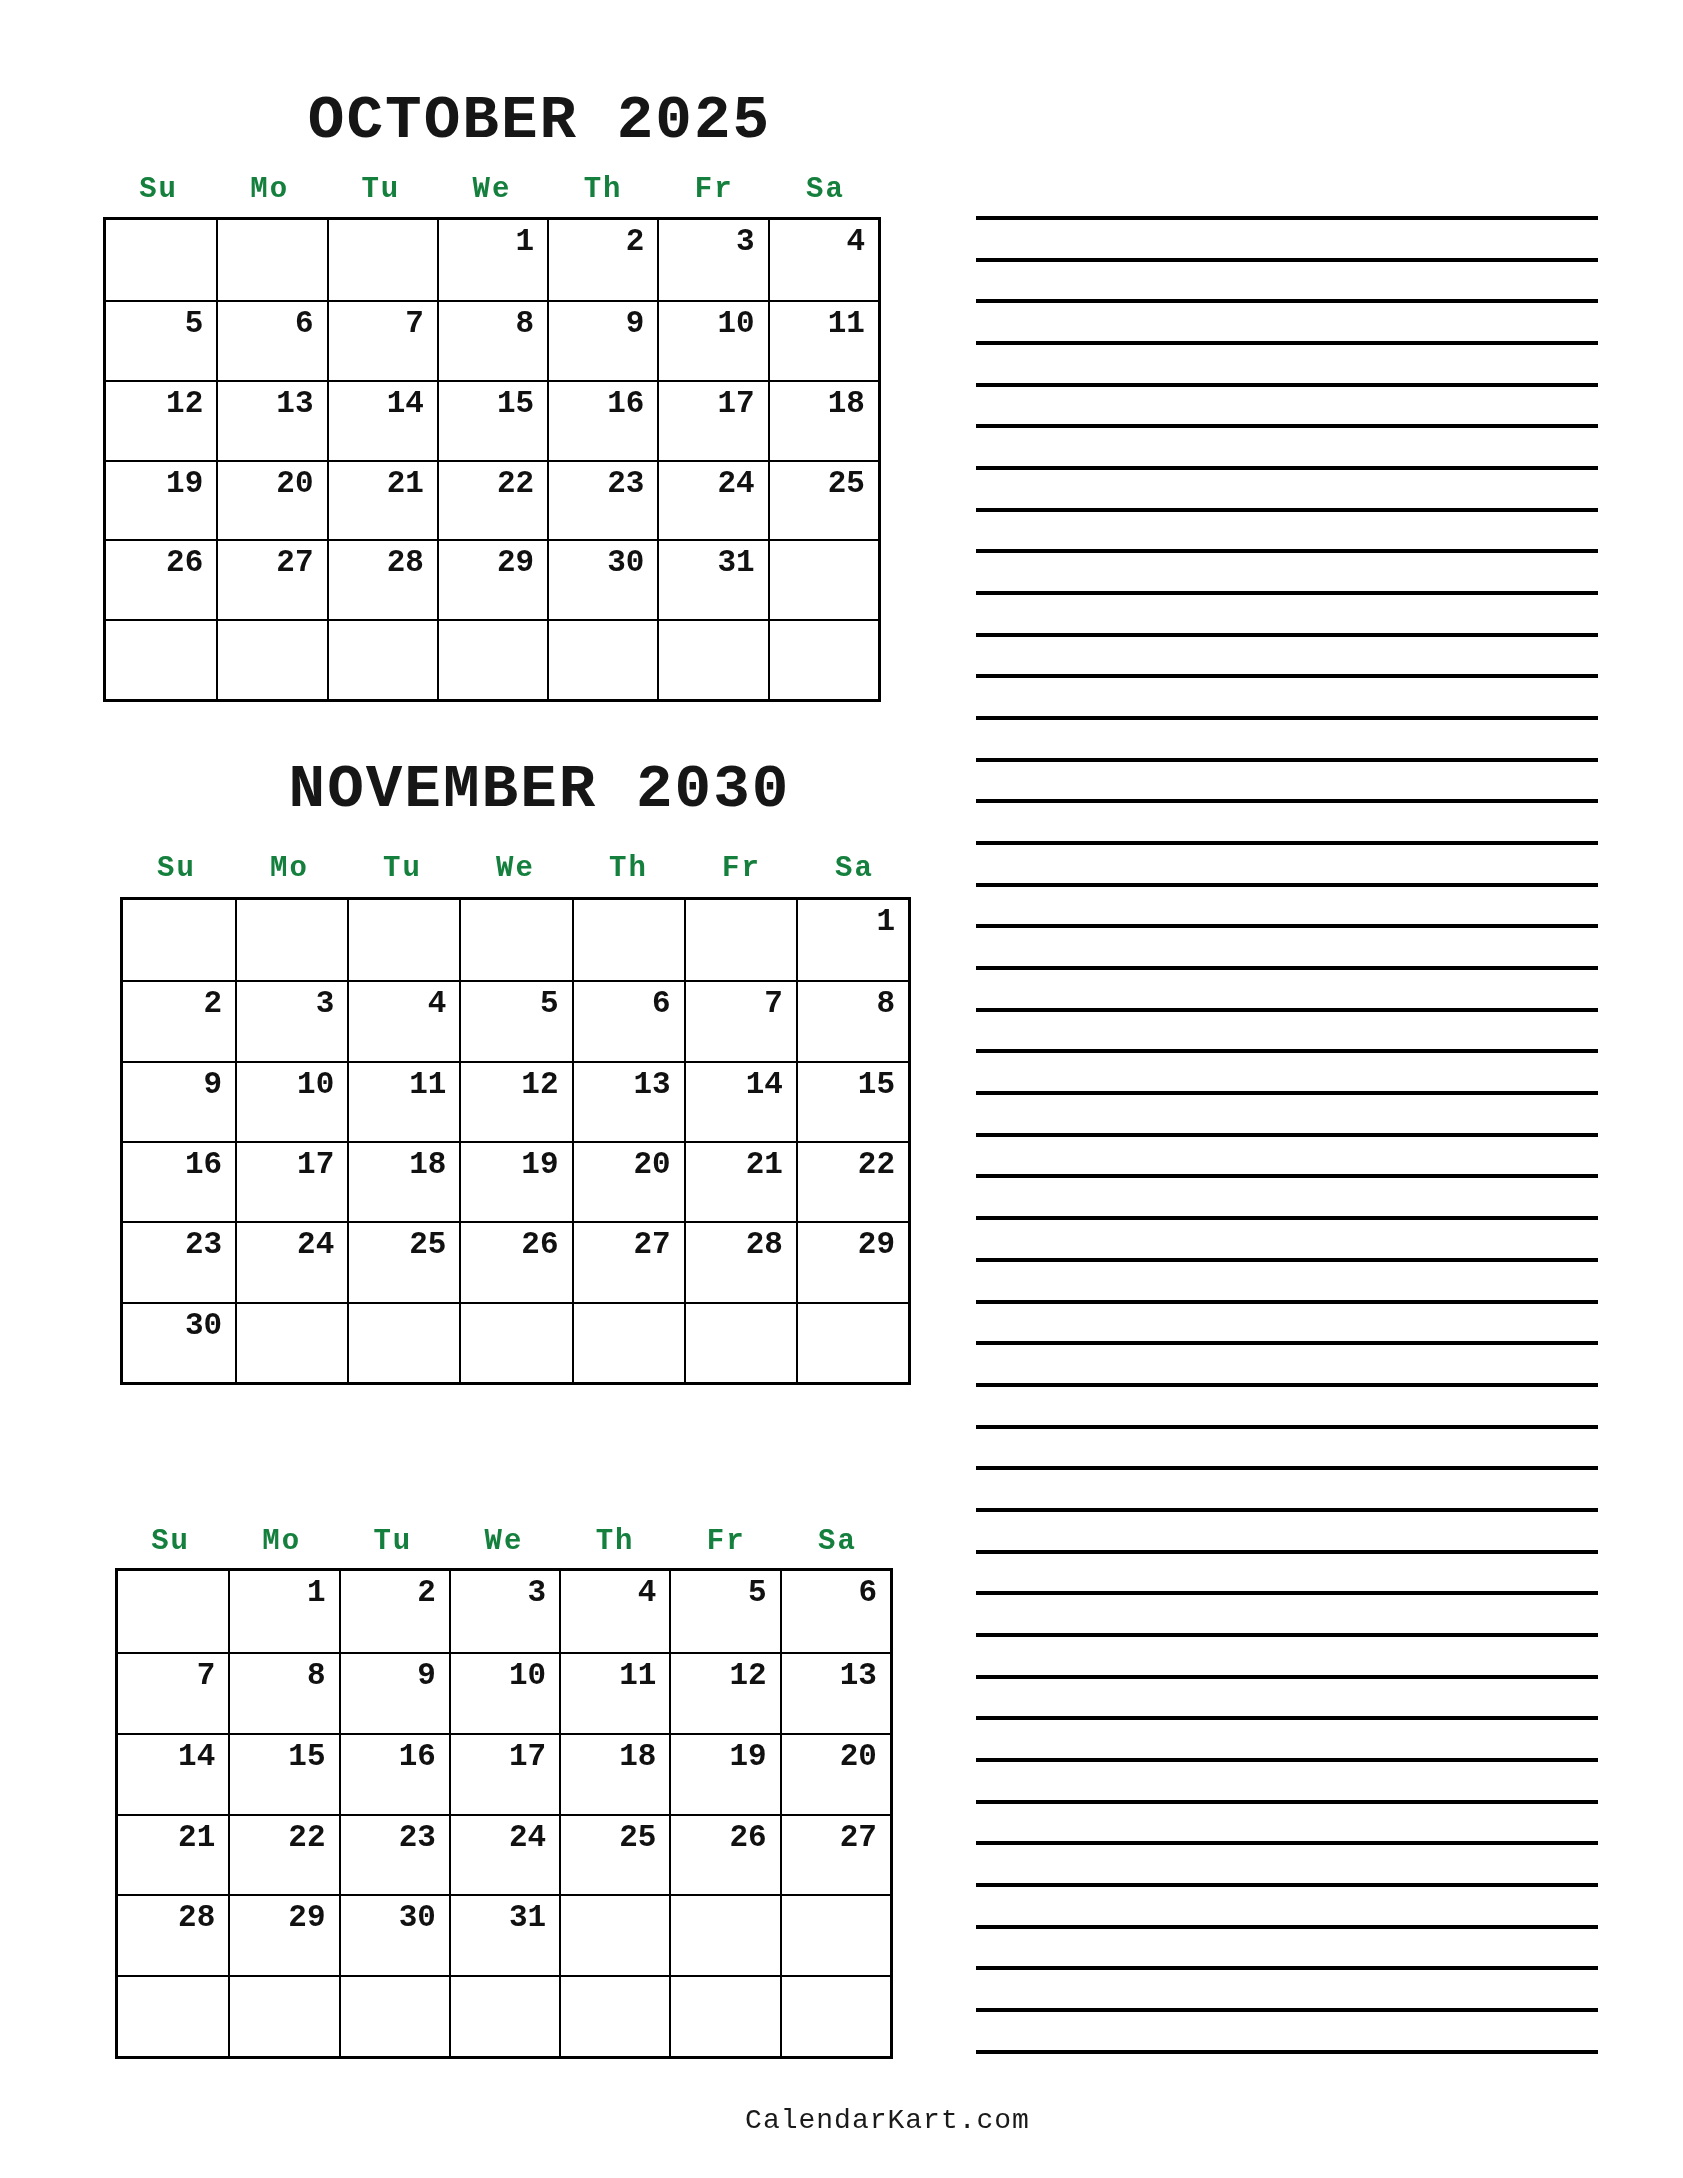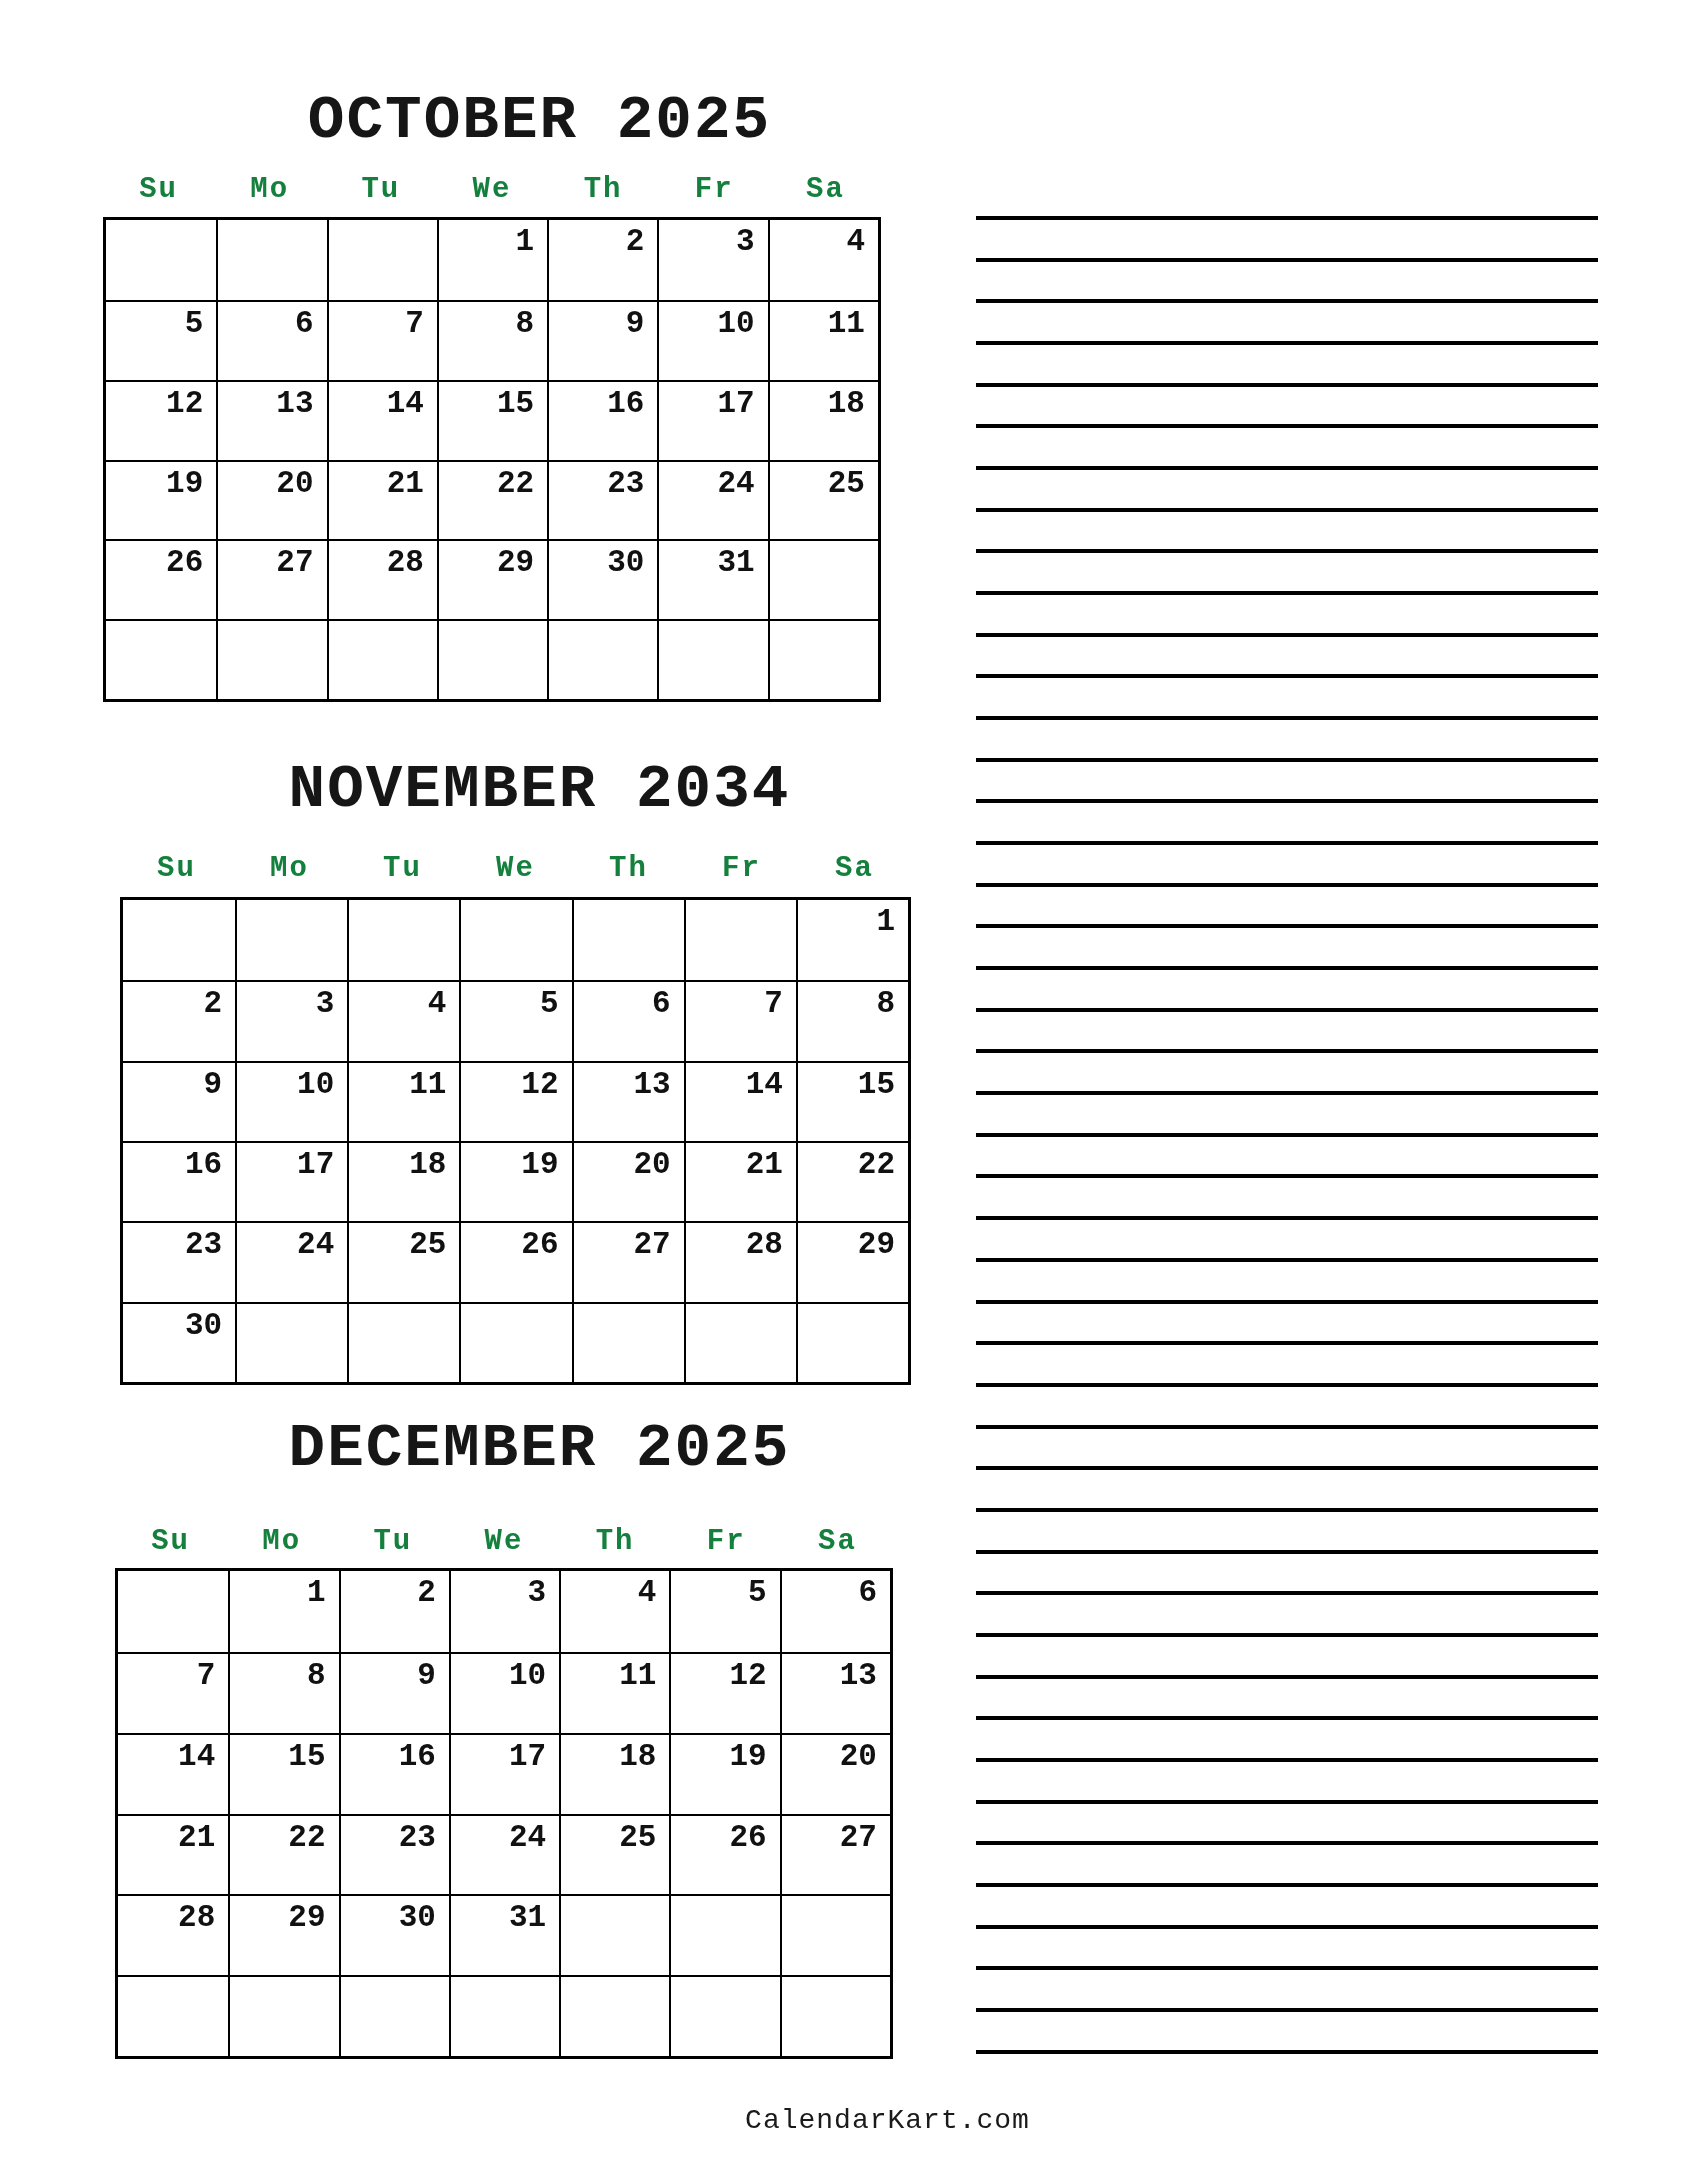--- a/index.html
+++ b/index.html
@@ -153,21 +153,21 @@
       <div class="day-cell"></div>
       <div class="day-cell col-first"></div>
       <div class="day-cell"></div>
       <div class="day-cell"></div>
       <div class="day-cell"></div>
       <div class="day-cell"></div>
       <div class="day-cell"></div>
       <div class="day-cell"></div>
     </div>
 
-  <h2 class="month-title" id="title-1">NOVEMBER 2034</h2>
+  <h2 class="month-title" id="title-1">NOVEMBER 2030</h2>
   <div class="weekday-row" id="weekdays-1">
       <span class="weekday-cell">Su</span>
       <span class="weekday-cell">Mo</span>
       <span class="weekday-cell">Tu</span>
       <span class="weekday-cell">We</span>
       <span class="weekday-cell">Th</span>
       <span class="weekday-cell">Fr</span>
       <span class="weekday-cell">Sa</span>
     </div>
   <div class="month-grid" id="grid-1">
@@ -208,21 +208,20 @@
       <div class="day-cell">29</div>
       <div class="day-cell col-first">30</div>
       <div class="day-cell"></div>
       <div class="day-cell"></div>
       <div class="day-cell"></div>
       <div class="day-cell"></div>
       <div class="day-cell"></div>
       <div class="day-cell"></div>
     </div>
 
-  <h2 class="month-title" id="title-2">DECEMBER 2025</h2>
   <div class="weekday-row" id="weekdays-2">
       <span class="weekday-cell">Su</span>
       <span class="weekday-cell">Mo</span>
       <span class="weekday-cell">Tu</span>
       <span class="weekday-cell">We</span>
       <span class="weekday-cell">Th</span>
       <span class="weekday-cell">Fr</span>
       <span class="weekday-cell">Sa</span>
     </div>
   <div class="month-grid" id="grid-2">

